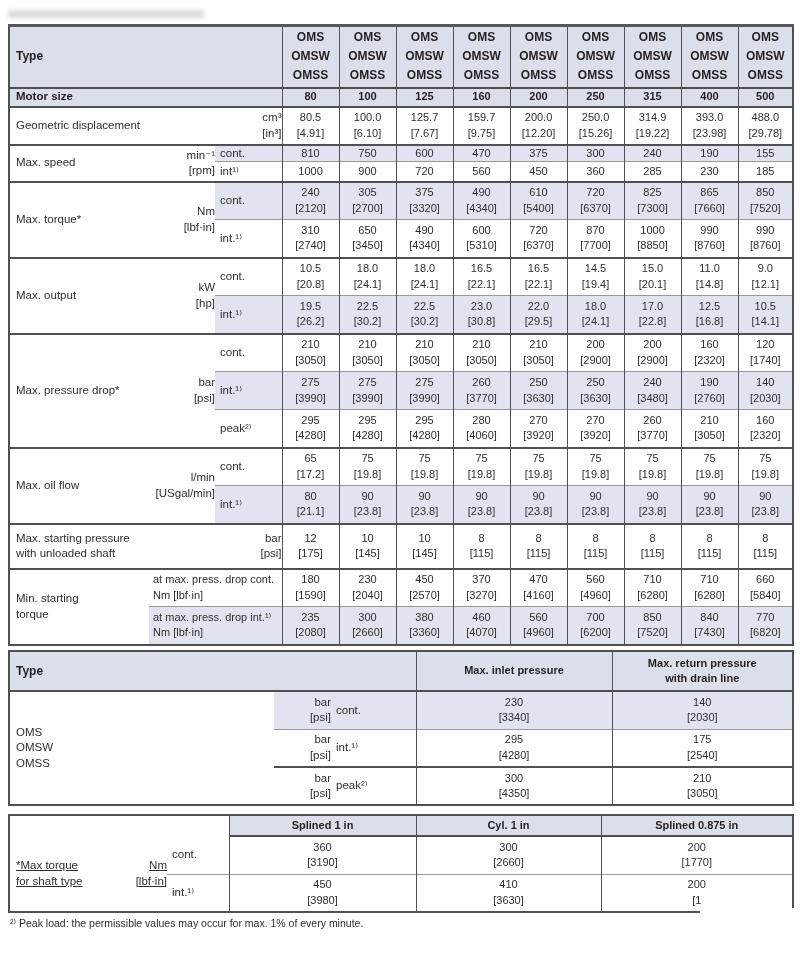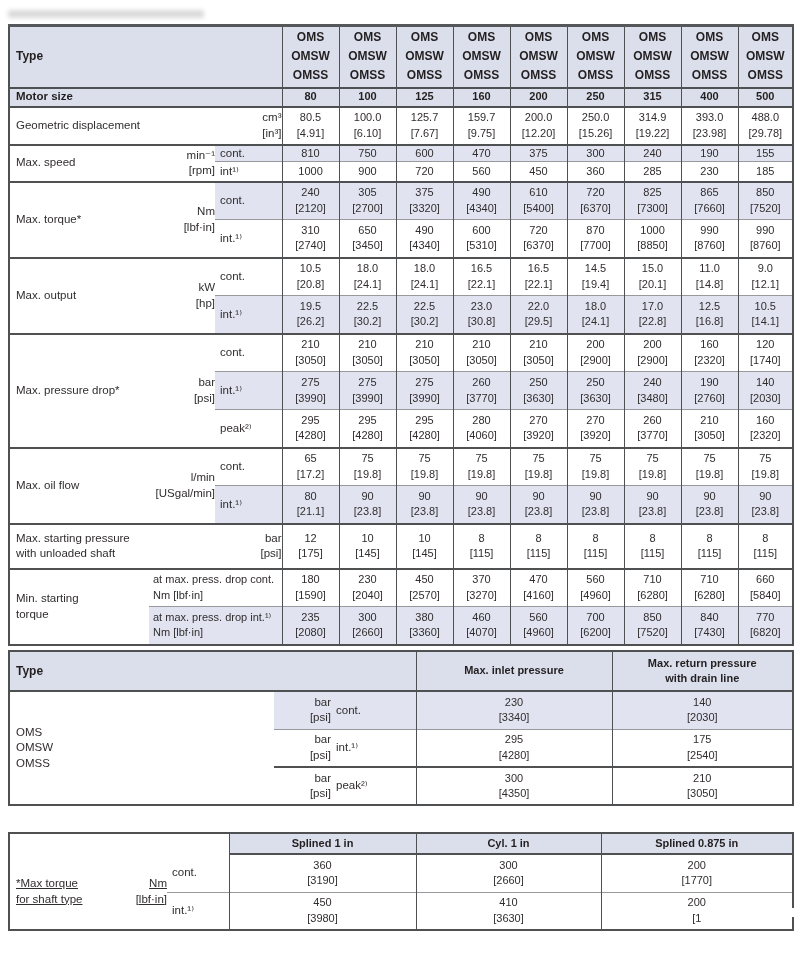--- a/index.html
+++ b/index.html
@@ -4,21 +4,21 @@
 <style>
   html,body{margin:0;padding:0;background:#fff;}
   .page{position:relative;width:800px;height:979px;background:#fff;overflow:hidden;
         font-family:"Liberation Sans","DejaVu Sans",sans-serif;color:#312d2e;}
   .blur-title{position:absolute;left:8px;top:10px;width:196px;height:8px;background:#bdbdbd;
         filter:blur(2px);opacity:.55;border-radius:2px;}
   table{border-collapse:collapse;table-layout:fixed;position:absolute;left:8px;width:784px;
         background:#fff;border:2px solid #4f5052;}
   #t1{top:24px;border-top:3px solid #565759;}
   #t2{top:650px;}
-  #t3{top:832px;}
+  #t3{top:814px;}
   td{vertical-align:middle;padding:0;font-size:11px;color:#312d2e;}
   .ln{line-height:15.5px;}
   .fs12 .ln{line-height:19px;}
   .lbl{text-align:left;padding-left:6px;font-size:11.5px;margin-left:44px;}
   .unit{text-align:right;padding-left:2px;font-size:11.5px;margin-top:44px;}
   .cond{text-align:left;padding-left:5px;font-size:11.5px;}
   .sub{text-align:left;padding-left:4px;font-size:11px;}
   .val{text-align:center;}
   .b{font-weight:700;color:#231f20;}
   .fs12{font-size:12px;}
@@ -925,15 +925,16 @@
             <div class="ln">[3630]</div>
           </td>
           <td class="val bl">
             <div class="ln">200</div>
             <div class="ln">[1</div>
           </td>
         </tr>
       </tbody>
     </table>
   <div class="footnotes">
+    <div>²⁾ Peak load: the permissible values may occur for max. 1% of every minute.</div>
   </div>
   <div class="patch"></div>
 </div>
 
 </body></html>

